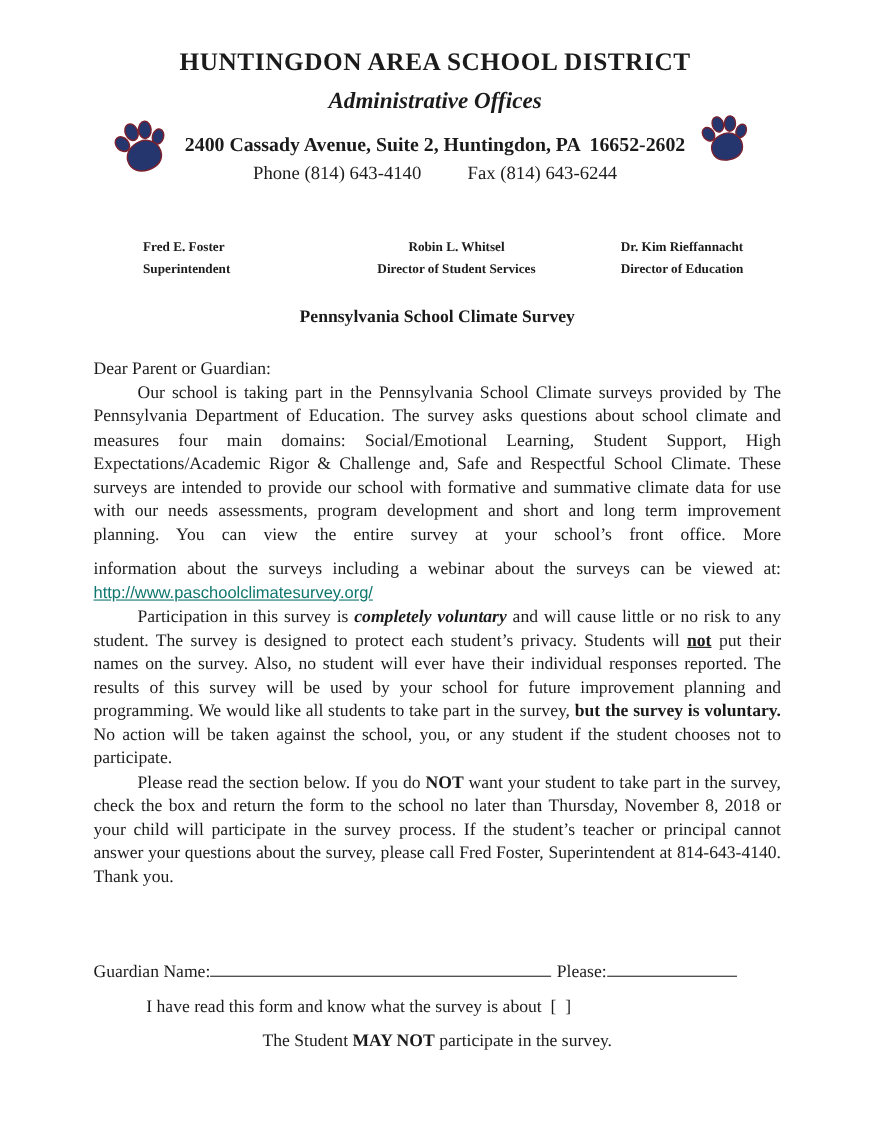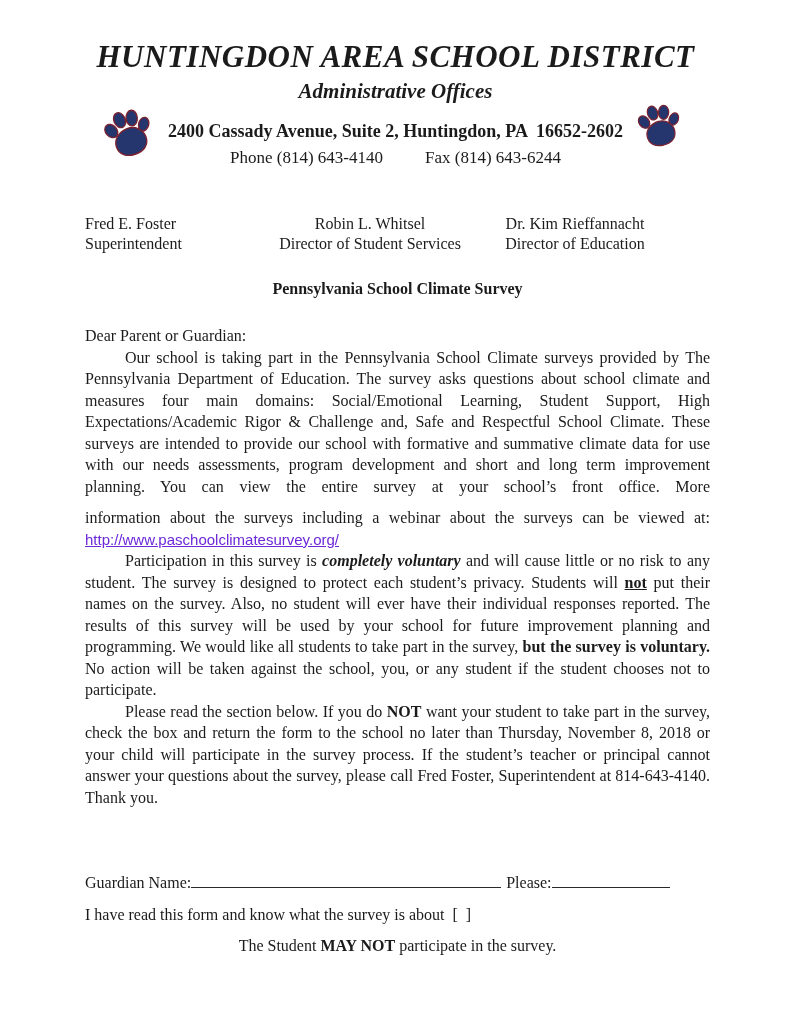--- a/index.html
+++ b/index.html
@@ -10,74 +10,74 @@
     background: #ffffff;
     font-family: "Liberation Serif", "DejaVu Serif", serif;
     color: #1b1b1b;
     overflow: hidden;
   }
   .content { margin: 0 81px 0 85px; }
 
   
   .letterhead { padding-top: 40px; text-align: center; position: relative; }
   .district {
-    font-size: 31px; font-weight: bold; font-style: italic;
+    font-size: 23px; font-weight: bold; 
     letter-spacing: 0.5px; line-height: 34px;
   }
   .office {
     font-size: 21px; font-weight: bold; font-style: italic;
     margin-top: 5px; line-height: 24px;
   }
   .address {
     font-size: 18px; font-weight: bold; margin-top: 17px;
     white-space: pre; line-height: 22px;
   }
   .phones { font-size: 17px; margin-top: 5px; line-height: 21px; }
   .phones .fax { margin-left: 42px; }
   .paw { position: absolute; }
   .paw-left  { left: 100px; top: 106px; width: 56px; height: 52px; }
   .paw-right { left: 634px; top: 101px; width: 50px; height: 47px; }
 
   
   .staff-row {
-    display: flex; justify-content: flex-start;
-    margin-top: 46px; font-size: 16px; font-weight: normal; line-height: 20px;
+    display: flex; justify-content: flex-end;
+    margin-top: 46px; font-size: 12px; font-weight: bold; line-height: 20px;
   }
   .staff-col.c0 { text-align: left;   width: 170px; }
   .staff-col.c1 { text-align: center; width: 230px; }
   .staff-col.c2 { text-align: center; width: 180px; }
 
   
   .doc-title { font-size: 16px; font-weight: bold; text-align: center; margin: 26px 0 0 0; }
 
   
   .body-text { margin-top: 27px; font-size: 16px; line-height: 21.5px; }
   .para { margin: 0; text-align: justify; }
   .indent { text-indent: 40px; }
   .stretch-last { text-align-last: justify; }
   .p1b { margin-top: 10px; }
   .link-line { margin: 0; }
   .link-line a {
     font-family: "Liberation Sans", "DejaVu Sans", sans-serif;
-    font-size: 15px; color: #6d28d9; text-decoration: underline;
+    font-size: 15px; color: #0f766e; text-decoration: underline;
   }
   .bi { font-weight: bold; font-style: italic; }
   .b  { font-weight: bold; }
   .bu { font-weight: bold; text-decoration: underline; }
 
   
   .form-area { margin-top: 64px; font-size: 16px; }
   .form-row { display: flex; align-items: baseline; line-height: 22px; }
   .wline { display: inline-block; border-bottom: 1px solid #2a2a2a; height: 15px; }
   .gap-l { margin-left: 5px; }
   .line-student { width: 310px; }
   .line-grade   { width: 118px; }
   .line-parent  { width: 284px; }
   .line-date    { width: 124px; }
-  .ack-row { margin-top: 10px; line-height: 22px; }
+  .ack-row { margin-top: 10px; line-height: 22px; margin-left: 48px; }
   .checkbox { white-space: pre; margin-left: 4px; }
   .center-line { margin-top: 9px; text-align: center; line-height: 22px; }
   .row-parent { margin-top: 12px; }
 </style>
 </head>
 <body>
 
 <div class="page">
 
   <header class="letterhead">

